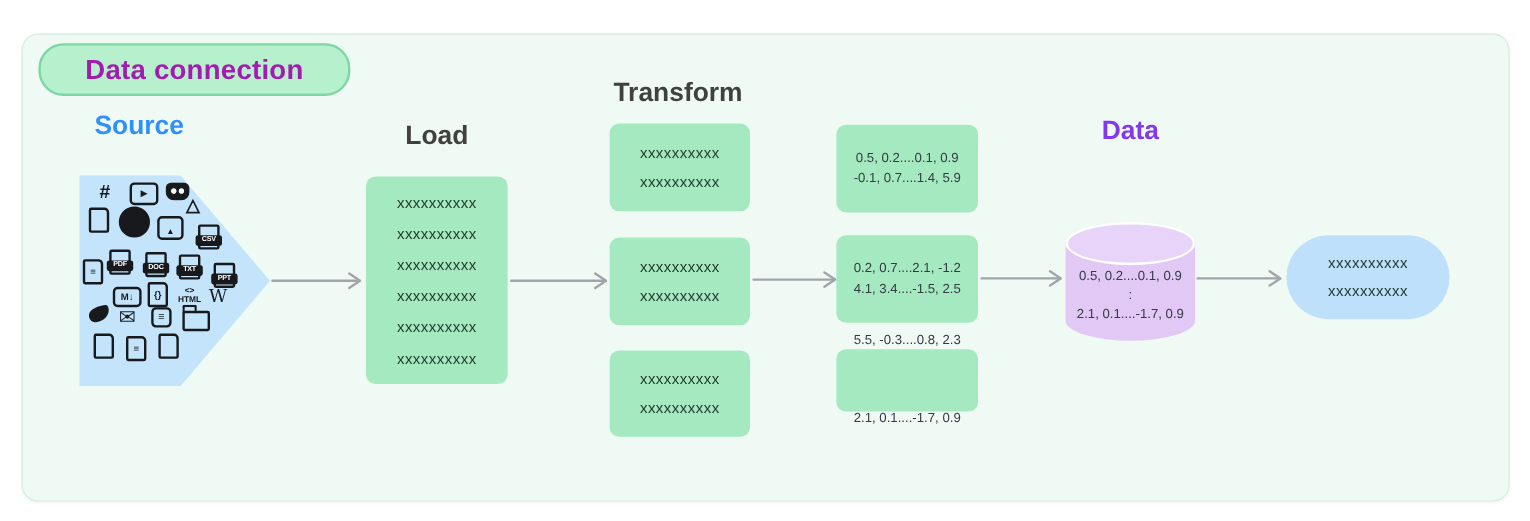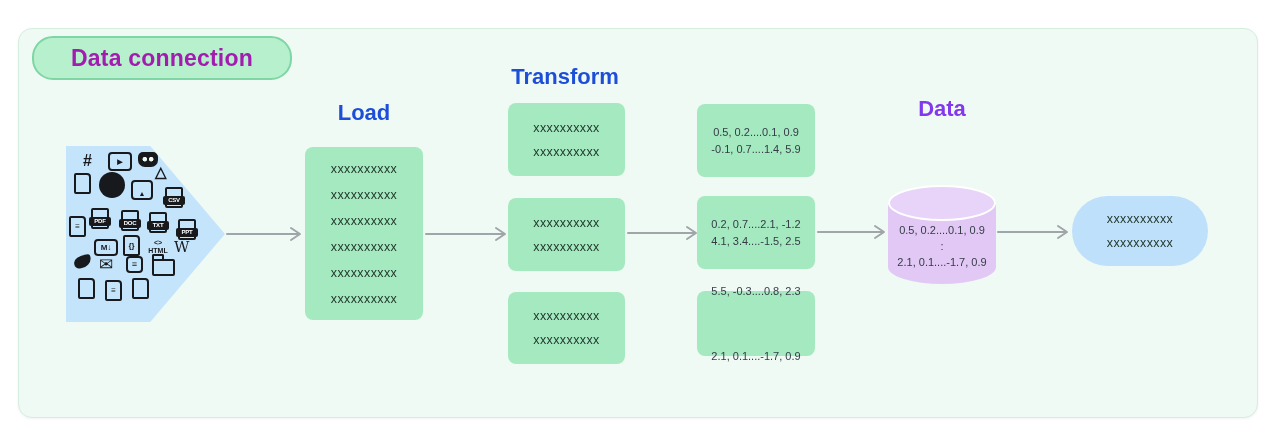--- a/index.html
+++ b/index.html
@@ -13,21 +13,21 @@
     box-shadow:0 1px 3px rgba(0,0,0,0.05);
   }
   .title-pill {
     position:absolute; left:32px; top:36px; width:256px; height:40px;
     background:#b7f0cd; border:2px solid #7ed6a5; border-radius:21px;
     display:flex; align-items:center; justify-content:center;
     font-size:23px; font-weight:700; color:#a21caf; letter-spacing:0.2px;
   }
   .col-label { position:absolute; font-size:22px; font-weight:700; text-align:center; }
   .lbl-blue   { color:#2e90fa; }
-  .lbl-green  { color:#1d4ed8; }
+  .lbl-green  { color:#404040; }
   .lbl-purple { color:#8238ec; }
 
   
   .pentagon {
     position:absolute; left:66px; top:146px; width:159px; height:176px;
     background:#c4e4fb;
     clip-path:polygon(0% 0%, 53% 0%, 100% 50%, 53% 100%, 0% 100%);
   }
   .ic { position:absolute; color:#17191d; line-height:1; }
   .ic-glyph { font-size:15px; font-weight:700; }
@@ -143,20 +143,21 @@
         <line x1="998" y1="232" x2="1066" y2="232"></line>
         <polyline points="1058,226 1067,232 1058,238"></polyline>
       </g>
     </g>
   </svg>
 
   <div class="title-pill">
     <span>Data connection</span>
   </div>
 
+  <div class="col-label lbl-blue" style="left:58px;  top:92px;  width:116px;">Source</div>
   <div class="col-label lbl-green" style="left:328px; top:100px; width:72px;">Load</div>
   <div class="col-label lbl-green" style="left:504px; top:64px;  width:122px;">Transform</div>
   <div class="col-label lbl-purple" style="left:894px; top:96px;  width:96px;">Data</div>
 
   <div class="pentagon">
     <span class="ic ic-glyph" style="left:17px; top:7px; font-size:16px;">#</span>
     <span class="ic ic-box" style="left:42px; top:6px; width:20px; height:15px; font-size:7px;">▶</span>
     <span class="ic ic-discord" style="left:72px; top:6px;"></span>
 
     <span class="ic ic-file" style="left:8px; top:27px;"></span>
@@ -220,21 +221,21 @@
   </div>
 
   <div class="gbox" style="left:697px; top:104px; width:118px; height:73px;">
     <div class="numline">0.5, 0.2....0.1, 0.9</div>
     <div class="numline">-0.1, 0.7....1.4, 5.9</div>
   </div>
   <div class="gbox" style="left:697px; top:196px; width:118px; height:73px;">
     <div class="numline">0.2, 0.7....2.1, -1.2</div>
     <div class="numline">4.1, 3.4....-1.5, 2.5</div>
   </div>
-  <div class="gbox" style="left:697px; top:291px; width:118px; height:65px;gap:48px;">
+  <div class="gbox" style="left:697px; top:291px; width:118px; height:52px;gap:48px;">
     <div class="numline">5.5, -0.3....0.8, 2.3</div>
     <div class="numline">2.1, 0.1....-1.7, 0.9</div>
   </div>
 
   <div class="cylinder">
     <div class="cyl-body"></div>
     <div class="cyl-top"></div>
     <div class="cyl-text">
       <div class="numline">0.5, 0.2....0.1, 0.9</div>
       <div class="numline">:</div>

